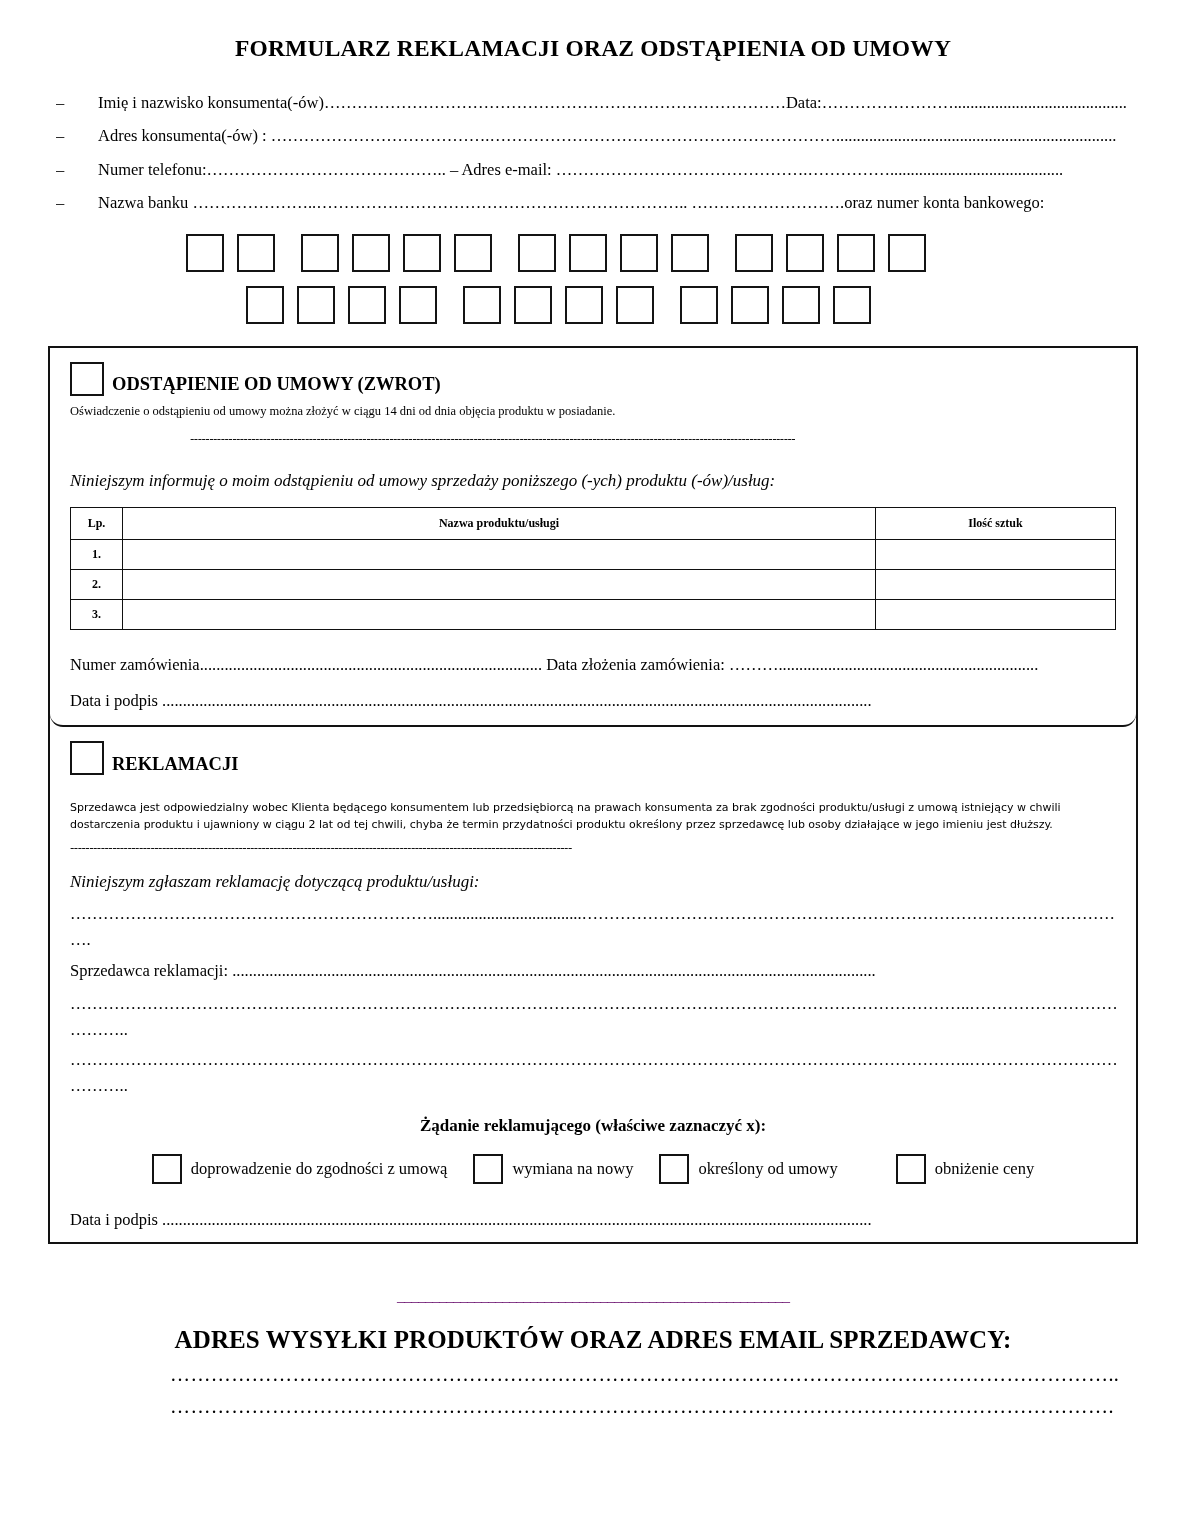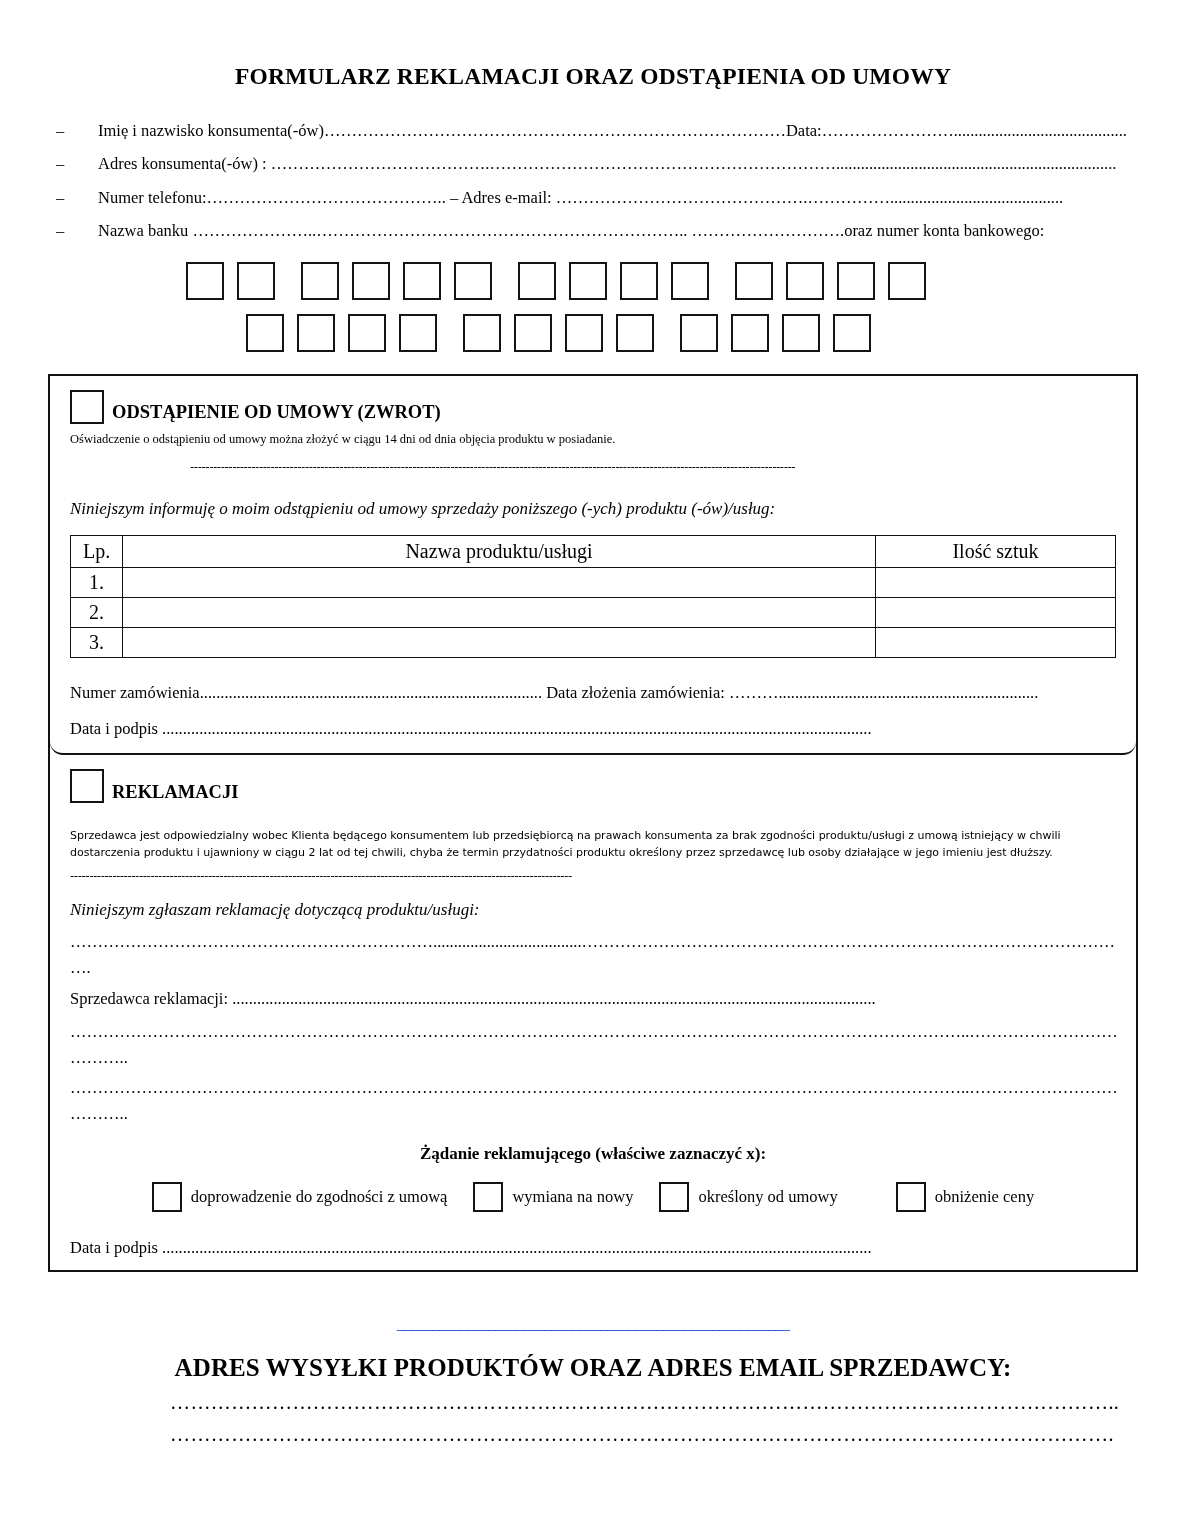--- a/index.html
+++ b/index.html
@@ -22,21 +22,21 @@
   }
 
   
   .doc-title {
     text-align: center;
     font-family: "Liberation Serif", serif;
     font-weight: bold;
     font-size: 23.5px;
     letter-spacing: 0.2px;
     margin: 0;
-    padding-top: 64px;
+    padding-top: 36px;
     line-height: 1.1;
   }
 
   
   .top-fields {
     margin-top: 33px;
     padding-left: 56px;
     padding-right: 52px;
   }
   .field-row {
@@ -160,22 +160,22 @@
   table.products {
     width: 100%;
     border-collapse: collapse;
     margin-top: 2px;
     table-layout: fixed;
   }
   table.products th,
   table.products td {
     border: 1.6px solid #111111;
     height: 30px;
-    font-size: 20px;
-    font-weight: normal;
+    font-size: 12px;
+    font-weight: bold;
     text-align: center;
     padding: 2px 12px;
   }
   table.products th { height: 32px; }
   .col-lp { width: 52px; }
   .col-qty { width: 240px; }
 
   
   .plain-line {
     font-size: 16.5px;
@@ -240,21 +240,21 @@
   }
 
   
   .footer {
     margin-top: 44px;
     text-align: center;
   }
   .footer-rule {
     font-size: 16px;
     letter-spacing: -1px;
-    color: #1d4ed8;
+    color: #701a75;
     line-height: 1;
     white-space: nowrap;
     overflow: hidden;
   }
   .footer-title {
     font-weight: bold;
     font-size: 25px;
     margin-top: 22px;
     letter-spacing: 0.1px;
   }

